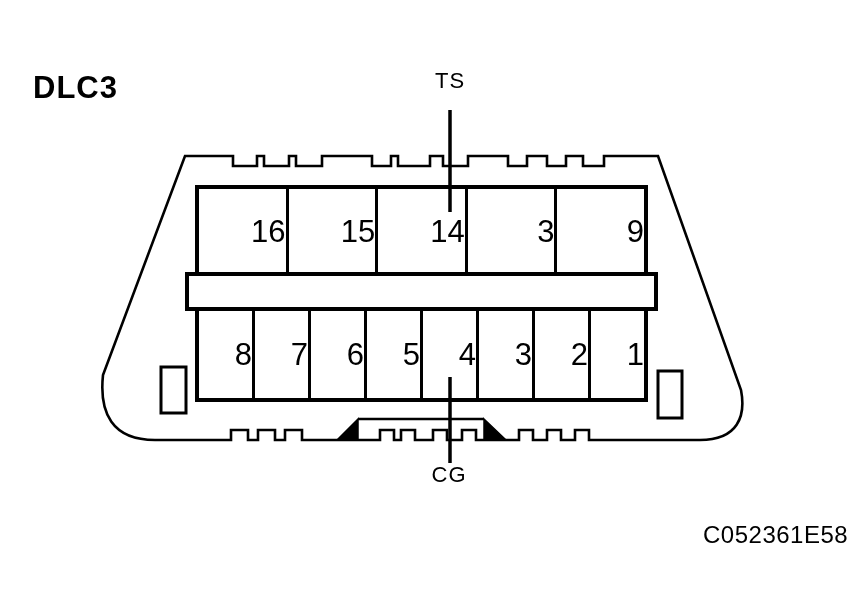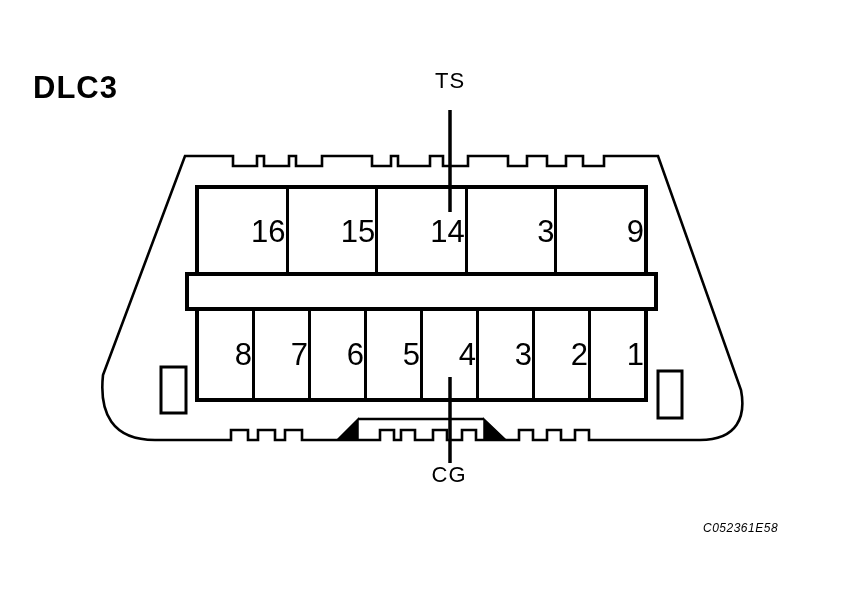--- a/index.html
+++ b/index.html
@@ -31,23 +31,22 @@
     font-size: 22px;
     font-weight: 400;
     letter-spacing: 1px;
   }
   .label-ts { left: 450px; top: 68px; }
   .label-cg { left: 449px; top: 462px; }
   .figure-code {
     position: absolute;
     left: 703px;
     top: 521px;
-    font-size: 12px;
+    font-size: 24px;
     letter-spacing: 0.5px;
-    font-style: italic;
   }
   svg.layer {
     position: absolute;
     left: 0;
     top: 0;
     z-index: 1;
   }
   svg.overlay {
     z-index: 5;
     pointer-events: none;

